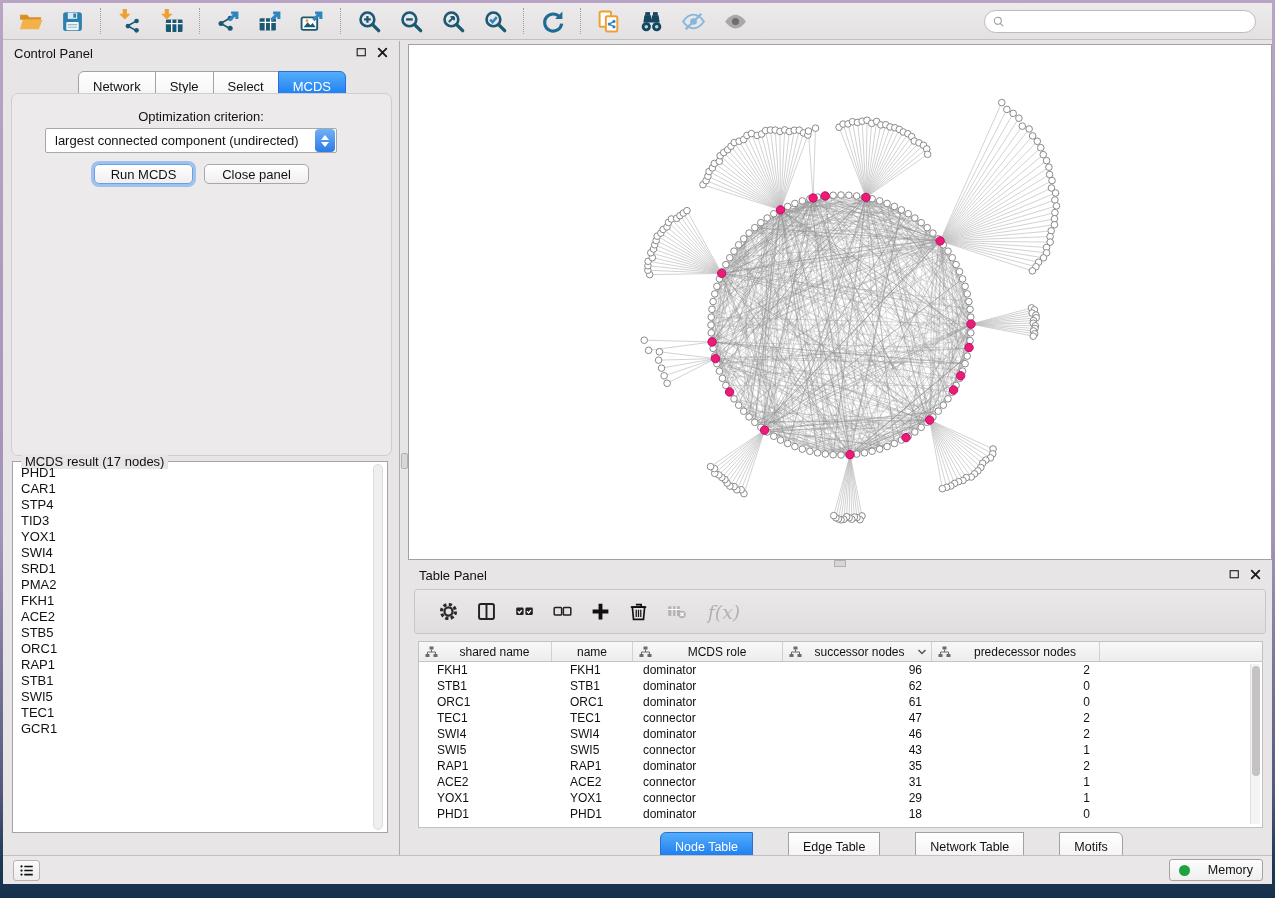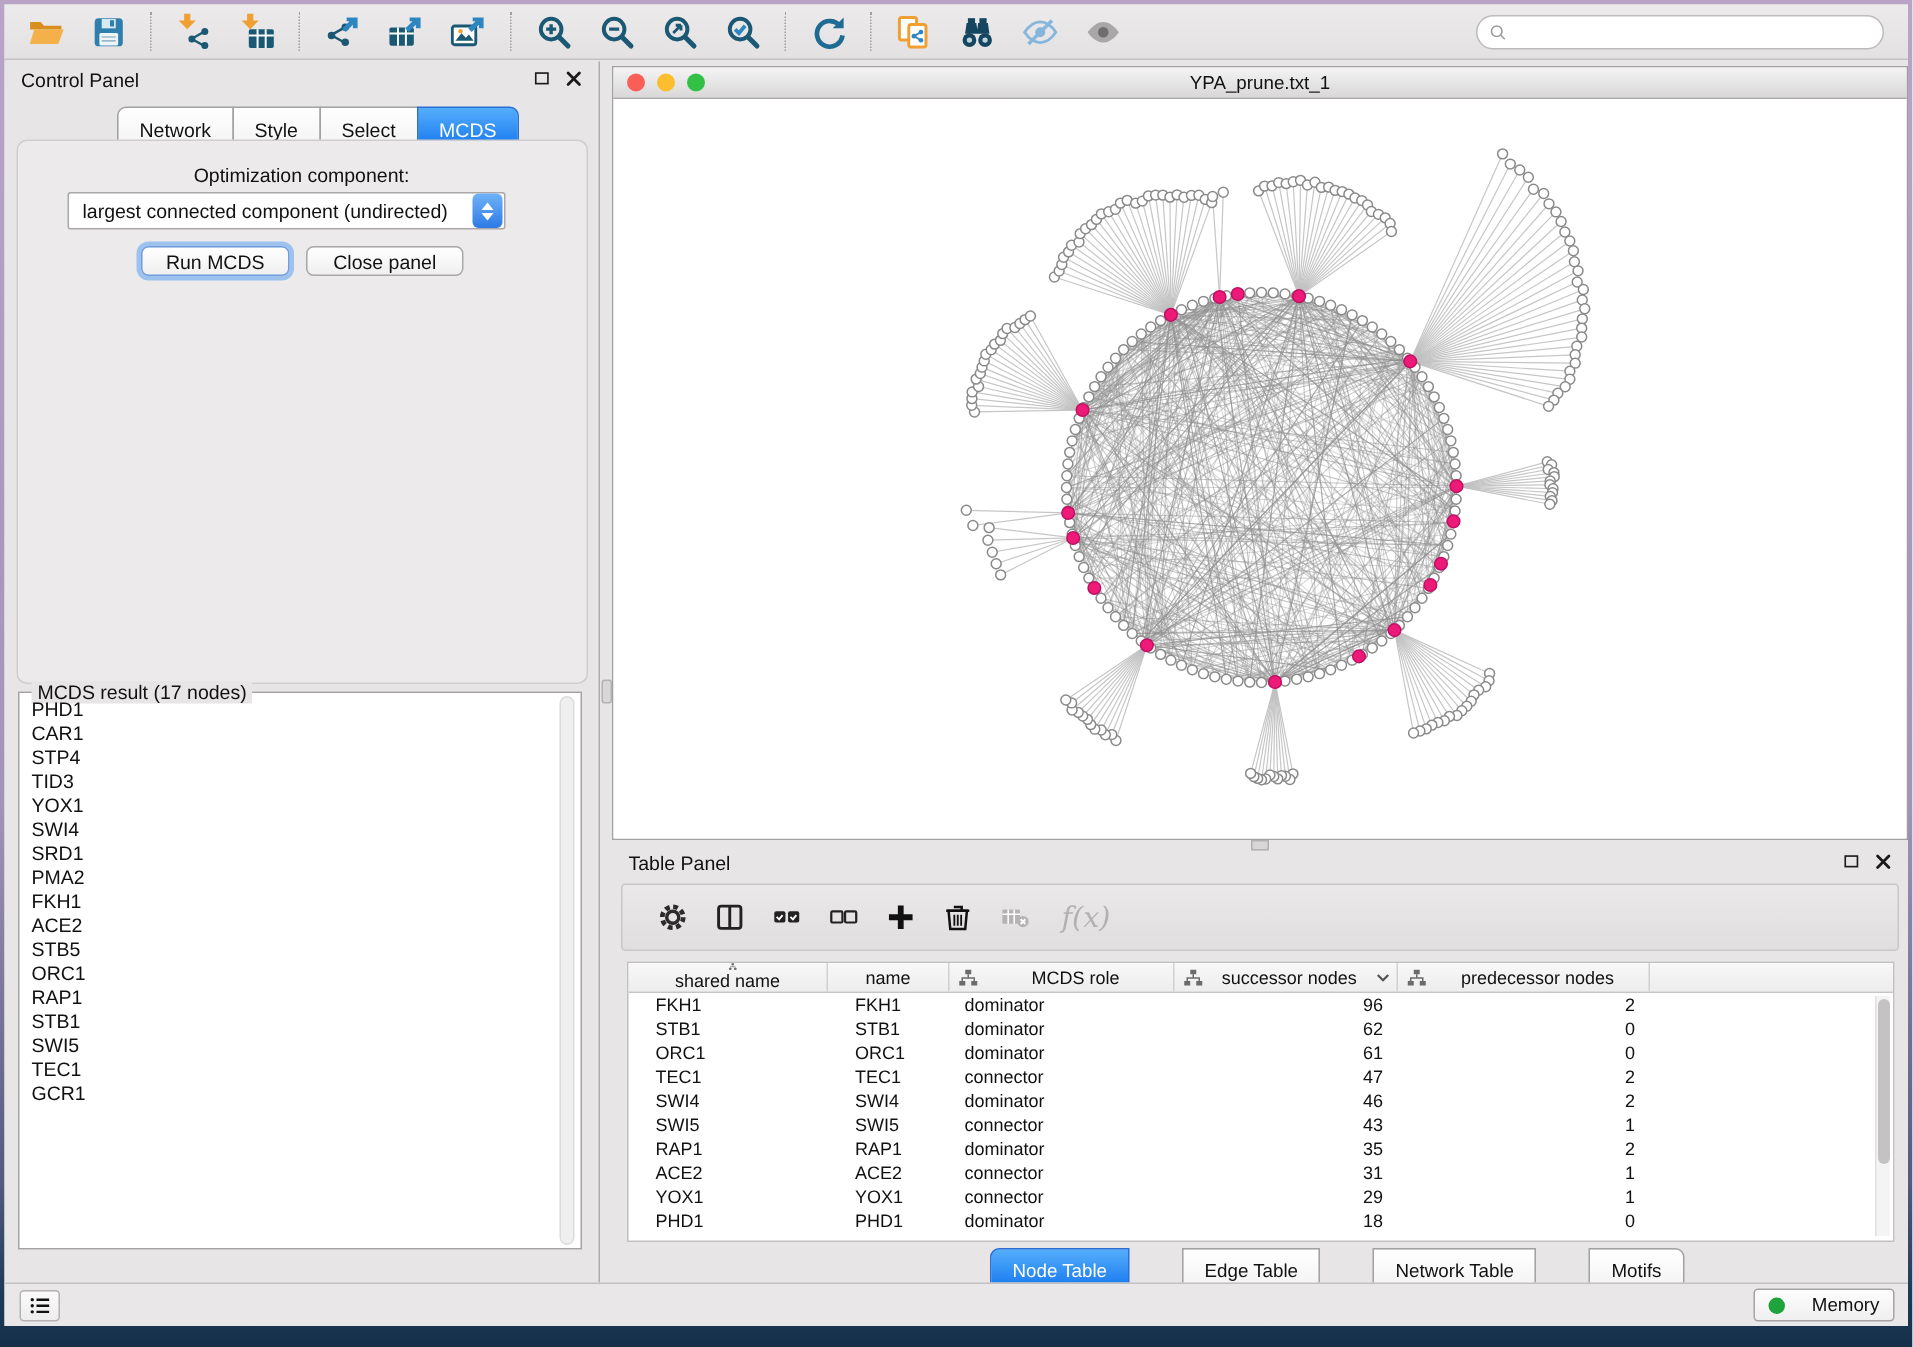--- a/index.html
+++ b/index.html
@@ -305,21 +305,21 @@
       </div>
 
       <div class="seg-tabs" style="left:75px; top:30px;">
         <div class="seg">Network</div>
         <div class="seg">Style</div>
         <div class="seg">Select</div>
         <div class="seg selected">MCDS</div>
       </div>
 
       <div class="inner-panel"></div>
-      <div class="opt-label">Optimization component:</div>
+      <div class="opt-label">Optimization criterion:</div>
 
       <div class="combo">
         <span class="combo-text">largest connected component (undirected)</span>
         <span class="combo-stepper">
           <span class="tri-up"></span>
             <span class="tri-dn"></span>
         </span>
       </div>
 
       <button class="btn focus-ring" style="left:91px; top:123px; width:99px;">Run MCDS</button>
@@ -348,28 +348,20 @@
           </div>
         <div class="result-scroll"></div>
       </div>
     </div>
 
     <div class="vsplit">
       <div class="vsplit-handle"></div>
     </div>
 
     <div class="net-frame">
-      <div class="net-titlebar">
-        <span class="traffic">
-          <span class="light" id="light-red" style="background: rgb(249, 95, 87);"></span>
-          <span class="light" id="light-yellow" style="background: rgb(252, 189, 46);"></span>
-          <span class="light" id="light-green" style="background: rgb(50, 193, 70);"></span>
-        </span>
-        <span class="net-title">YPA_prune.txt_1</span>
-      </div>
       <div class="net-canvas">
         <svg id="net-svg" width="862" height="493" viewBox="0 0 862 493">
             <line x1="553.552111549104" y1="305.0986353155296" x2="302" y2="259" stroke="#9f9f9f" stroke-width="0.7" opacity="0.42"></line>
             <line x1="310.4478884508961" y1="305.0986353155296" x2="340.0761184457488" y2="167.07611844574882" stroke="#9f9f9f" stroke-width="0.7" opacity="0.42"></line>
             <line x1="424.15079533510277" y1="129.23717795096871" x2="559.8705879031287" y2="282.4331549158077" stroke="#9f9f9f" stroke-width="0.7" opacity="0.42"></line>
             <line x1="393.32460299882365" y1="134.88628735388906" x2="305.77756373461324" y2="227.88896364261745" stroke="#9f9f9f" stroke-width="0.7" opacity="0.42"></line>
             <line x1="463.11103635738255" y1="385.22243626538676" x2="518.2059455713033" y2="161.69360273775686" stroke="#9f9f9f" stroke-width="0.7" opacity="0.42"></line>
             <line x1="358.15158292494976" y1="152.01209743382466" x2="340.0761184457488" y2="350.9238815542512" stroke="#9f9f9f" stroke-width="0.7" opacity="0.42"></line>
             <line x1="320.74843460081183" y1="191.7460841569046" x2="470.6753970011764" y2="134.8862873538891" stroke="#9f9f9f" stroke-width="0.7" opacity="0.42"></line>
             <line x1="556.1137126461109" y1="220.32460299882362" x2="523.9238815542512" y2="167.07611844574882" stroke="#9f9f9f" stroke-width="0.7" opacity="0.42"></line>
@@ -1480,21 +1472,21 @@
               <path d="M16.5 13.5l3.6 3.6M20.1 13.5l-3.6 3.6" stroke="#fff" stroke-width="1.5"></path>
             </svg>
           </div>
           <div class="tp-btn" style="width: 52px;">
             <span class="fx-label">f(x)</span>
           </div>
         </div>
 
       <div class="data-table">
         <div class="dt-header" id="dt-header">
-            <div class="dt-hcell" style="width: 133px; flex-direction: column;">
+            <div class="dt-hcell" style="width: 133px;">
               <svg class="hier" width="13" height="12" viewBox="0 0 13 12">
   <rect x="4.5" y="0.5" width="4" height="3" fill="#6b6b6b"></rect>
                 <rect x="0.5" y="8" width="4" height="3" fill="#6b6b6b"></rect>
   <rect x="8.5" y="8" width="4" height="3" fill="#6b6b6b"></rect>
   <path d="M6.5 3.5v2.5M2.5 8V6h8v2" stroke="#6b6b6b" fill="none"></path>
               </svg>
               <span class="hlabel">shared name</span>
             </div>
             <div class="dt-hcell" style="width: 81px;">
               <span class="hlabel">name</span>

